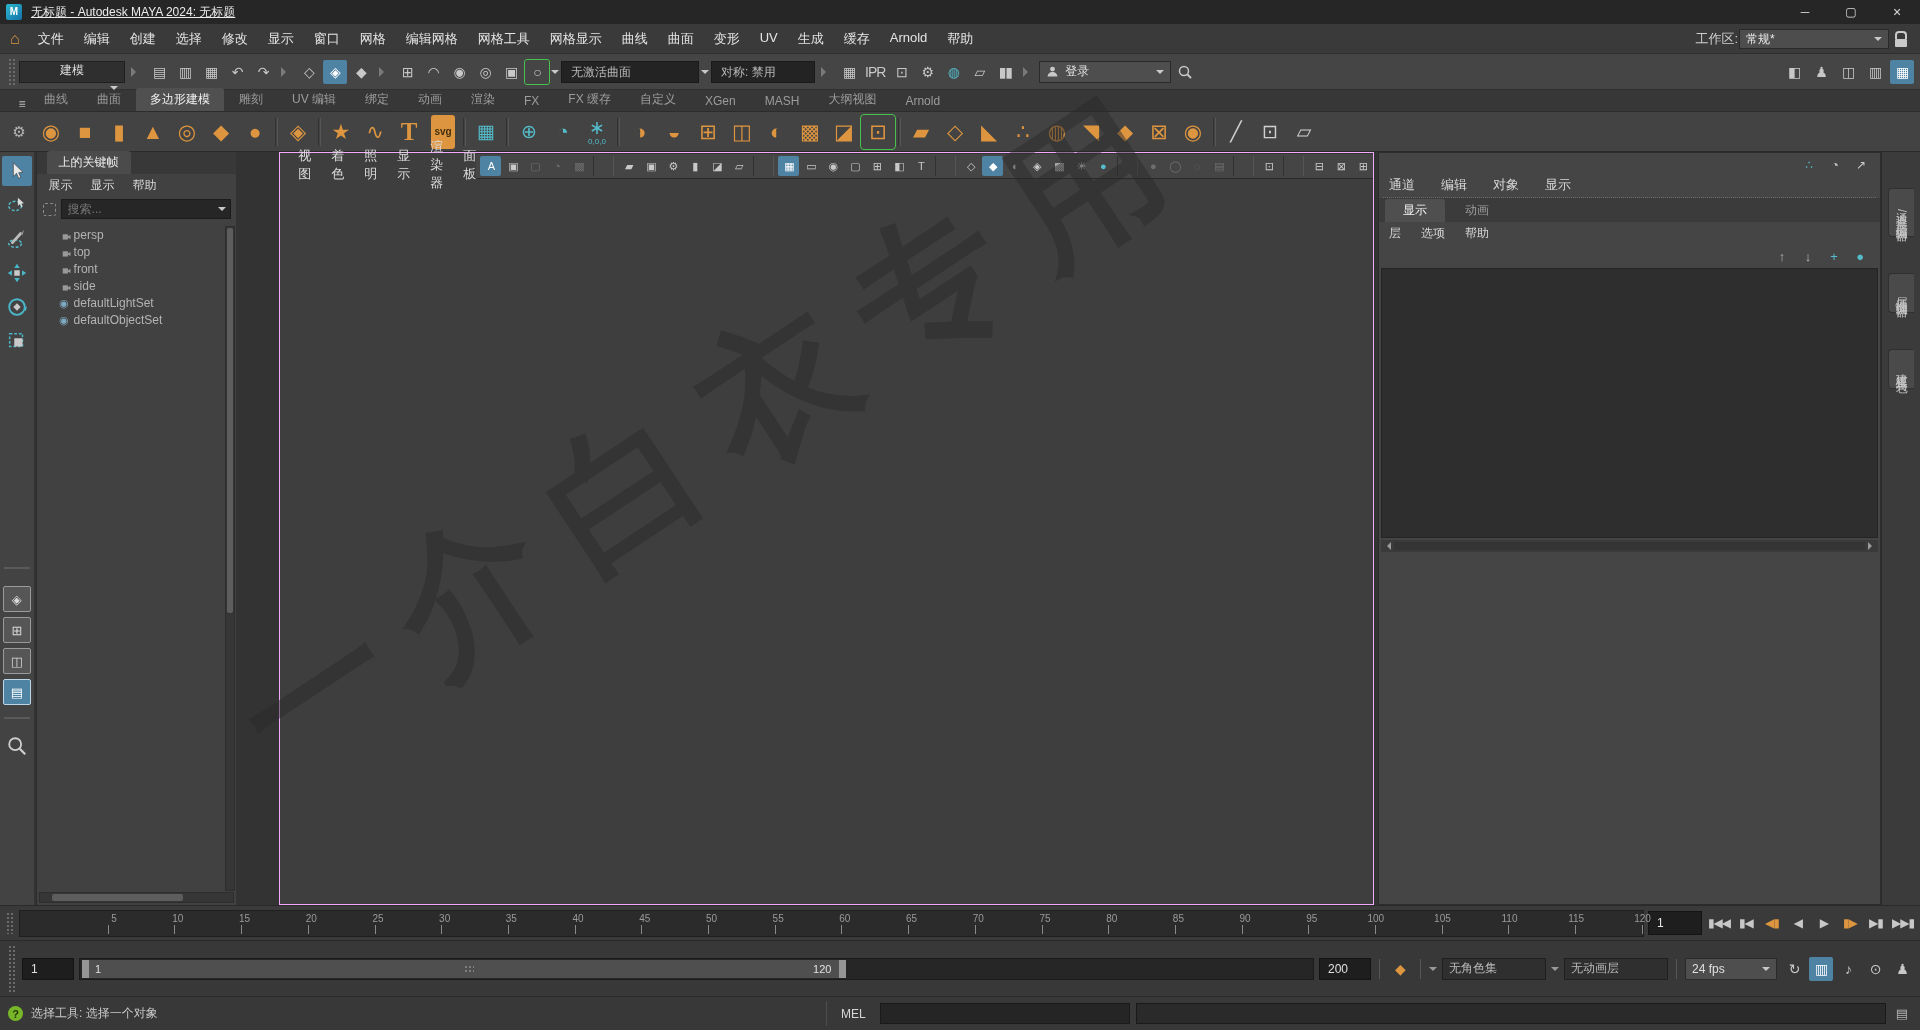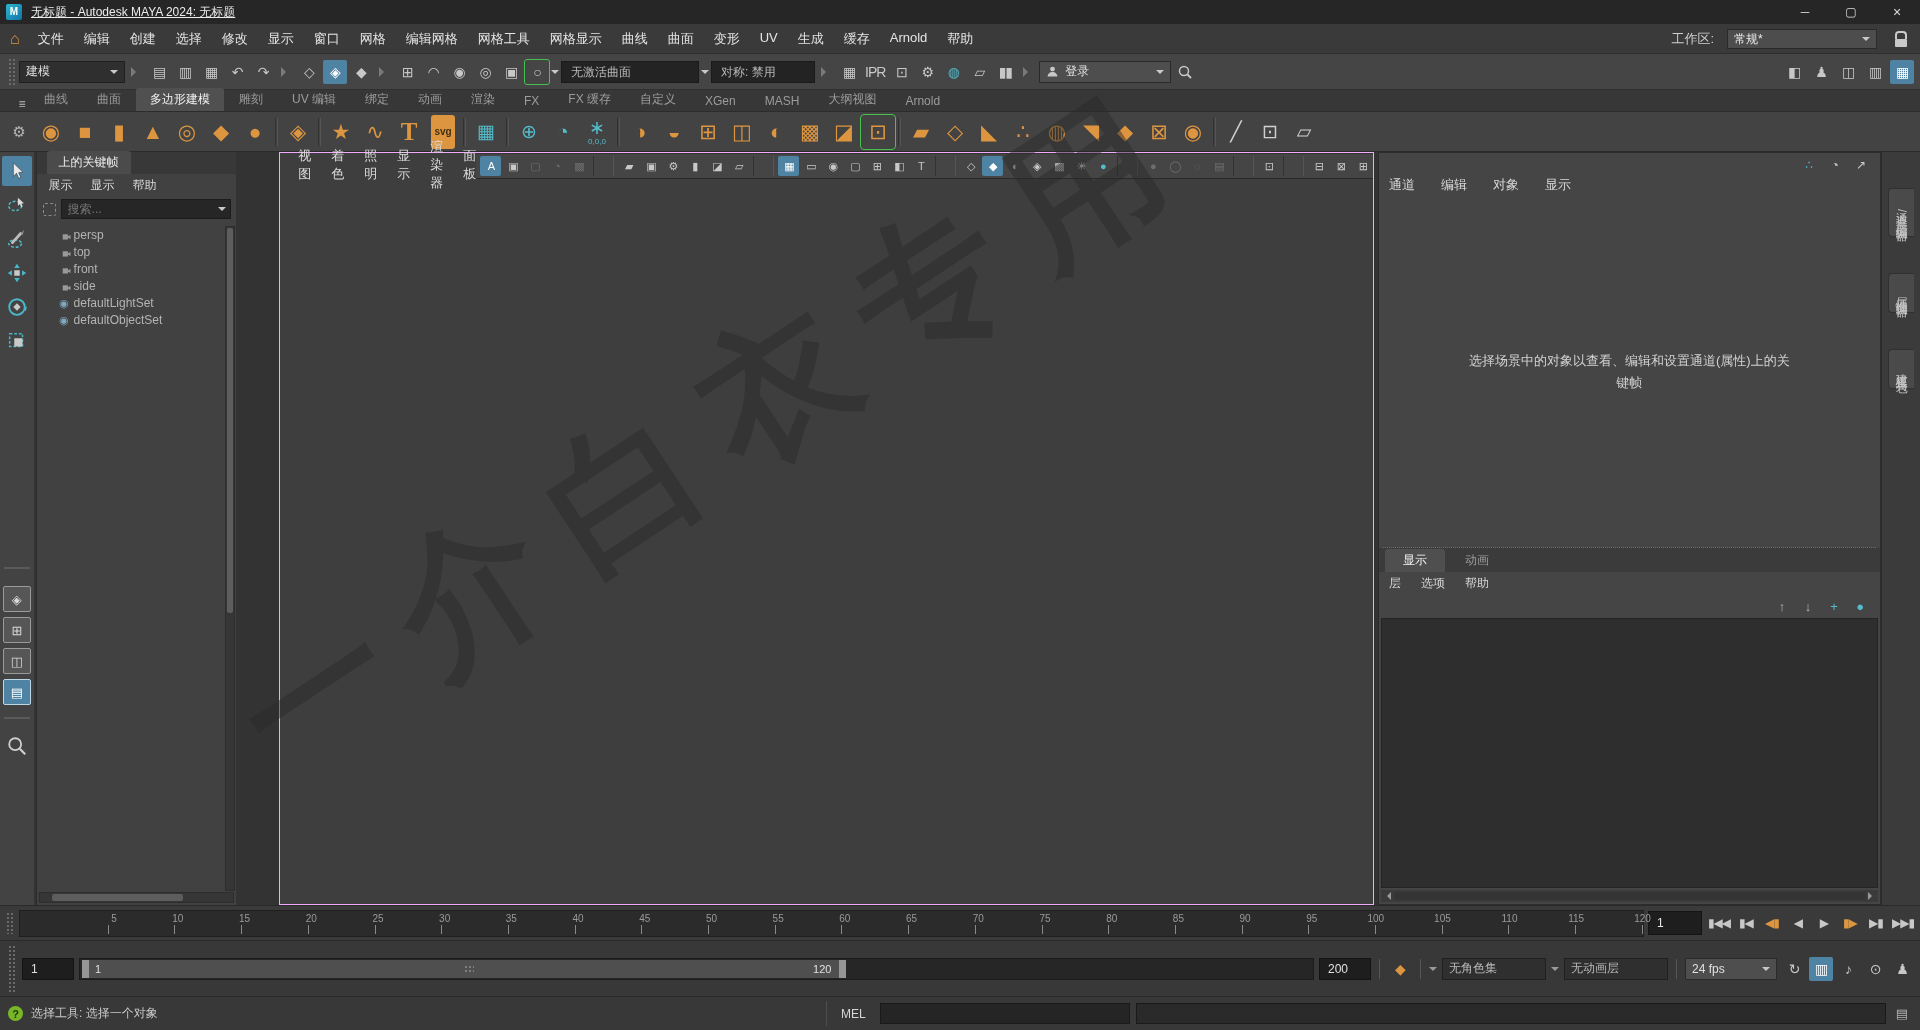--- a/index.html
+++ b/index.html
@@ -14,34 +14,34 @@
   .maya-badge { width:16px; height:16px; border-radius:2px; background:linear-gradient(135deg,#2cb8cf,#1273a8); color:#fff; font-size:10px; font-weight:bold; text-align:center; line-height:16px; }
   .title-text { color:#ececec; margin-left:9px; font-size:12px;text-decoration:underline; }
   .win-btns { margin-left:auto; display:flex; height:100%; }
   .win-btn { width:46px; height:100%; display:flex; align-items:center; justify-content:center; color:#dcdcdc; font-size:12px; }
   .win-btn:last-child { font-size:14px; }
 
   
   .menubar { height:30px; background:#3a3a3a; display:flex; align-items:center; padding:0 8px; border-bottom:1px solid #2e2e2e; }
   .home-ic { color:var(--orange); font-size:16px; margin:0 8px 0 2px; }
   .menubar .menu-item { padding:0 10px; color:#e4e4e4; font-size:13px; }
-  .ws { margin-left:auto; display:flex; align-items:center; gap:13px; }
+  .ws { margin-left:auto; display:flex; align-items:center; gap:1px; }
   .ws-label { color:#cfcfcf; font-size:13px; }
   .ws-select { width:150px; height:20px; background:#4d4d4d; border:1px solid #2a2a2a; color:#e8e8e8; padding:0 6px; line-height:18px; display:flex; }
   .ws-arrow { margin-left:auto; }
   .caret-d::after { content:""; display:inline-block; border:4px solid transparent; border-top-color:#c8c8c8; margin-top:7px; }
   .lock { width:14px; height:16px; margin:0 4px; }
   .lock::before { content:""; display:block; width:8px; height:6px; border:2px solid #c9c9c9; border-bottom:none; border-radius:4px 4px 0 0; margin:0 auto; }
   .lock::after { content:""; display:block; width:12px; height:8px; background:#c9c9c9; border-radius:1px; margin:0 auto; }
 
   
   .statusline { height:36px; background:#454545; display:flex; align-items:center; padding:0 6px; border-bottom:1px solid #303030; gap:2px; }
   .drag { width:7px; align-self:stretch; margin:4px 2px; background-image:radial-gradient(#6b6b6b 1px, transparent 1.2px); background-size:4px 4px; }
   .grp-sep { width:0; height:0; border:5px solid transparent; border-left-color:#7a7a7a; margin:0 4px; }
-  .mode-select { width:106px; height:22px; background:#2f2f2f; border:1px solid #1f1f1f; display:flex; align-items:center; padding:0 6px; color:#ddd; }
+  .mode-select { width:106px; height:22px; background:#2f2f2f; border:1px solid #1f1f1f; display:flex; align-items:center; padding:0 6px; color:#ddd;flex-direction:column; }
   .ic { min-width:24px; height:24px; display:inline-flex; align-items:center; justify-content:center; color:#c8c8c8; font-size:14px; border-radius:2px; padding:0 2px; }
   .ic .g { letter-spacing:-1px; }
   .ic[data-state="active"] { background:var(--blue); color:#fff; }
   .ic[data-state="live"] { outline:1px solid #46c14d; }
   .ic[data-c="teal"] { color:var(--teal); }
   .ic[data-c="orange"] { color:var(--orange); }
   .ic[data-c="dim"] { color:#8a8a8a; opacity:.6; }
   .field { height:22px; background:#232323; border:1px solid #1a1a1a; color:#b9b9b9; padding:0 9px; line-height:20px; font-size:12px; }
   .login { height:22px; background:#4e4e4e; border:1px solid #2a2a2a; display:flex; align-items:center; gap:6px; width:132px; padding:0 6px; color:#e0e0e0; }
   .spacer { flex:1; }
@@ -889,23 +889,20 @@
           <span class="g">↗</span>
         </span>
       </div>
     <div class="cb-menus">
 
     <span>通道</span>
         <span>编辑</span>
         <span>对象</span>
         <span>显示</span>
       </div>
-    <div class="cb-message">
-      <span>选择场景中的对象以查看、编辑和设置通道(属性)上的关键帧</span>
-    </div>
     <div class="dotted-div"></div>
     <div class="layers">
       <div class="ly-tabs">
 
       <span class="ly-tab" data-state="active">显示</span>
           <span class="ly-tab">动画</span>
         </div>
       <div class="ly-menus">
 
       <span>层</span>

